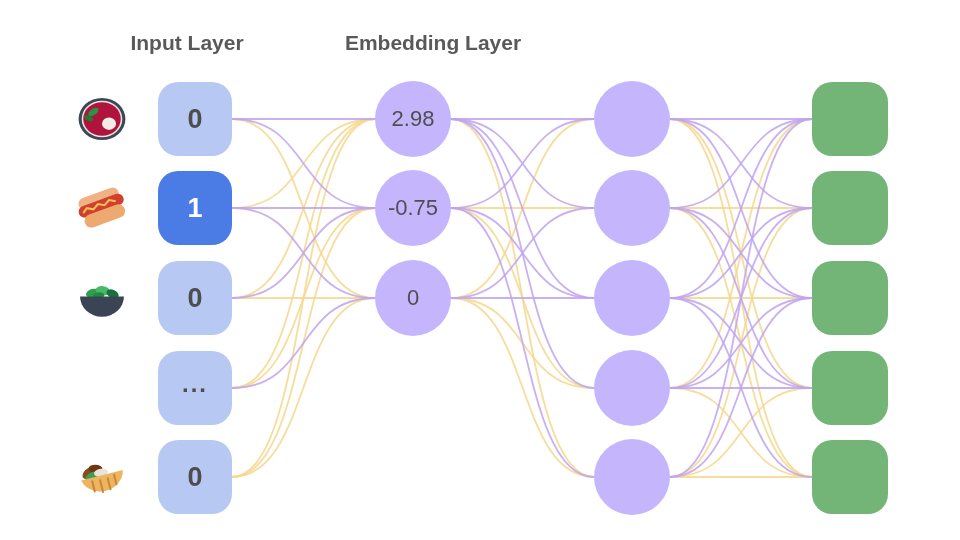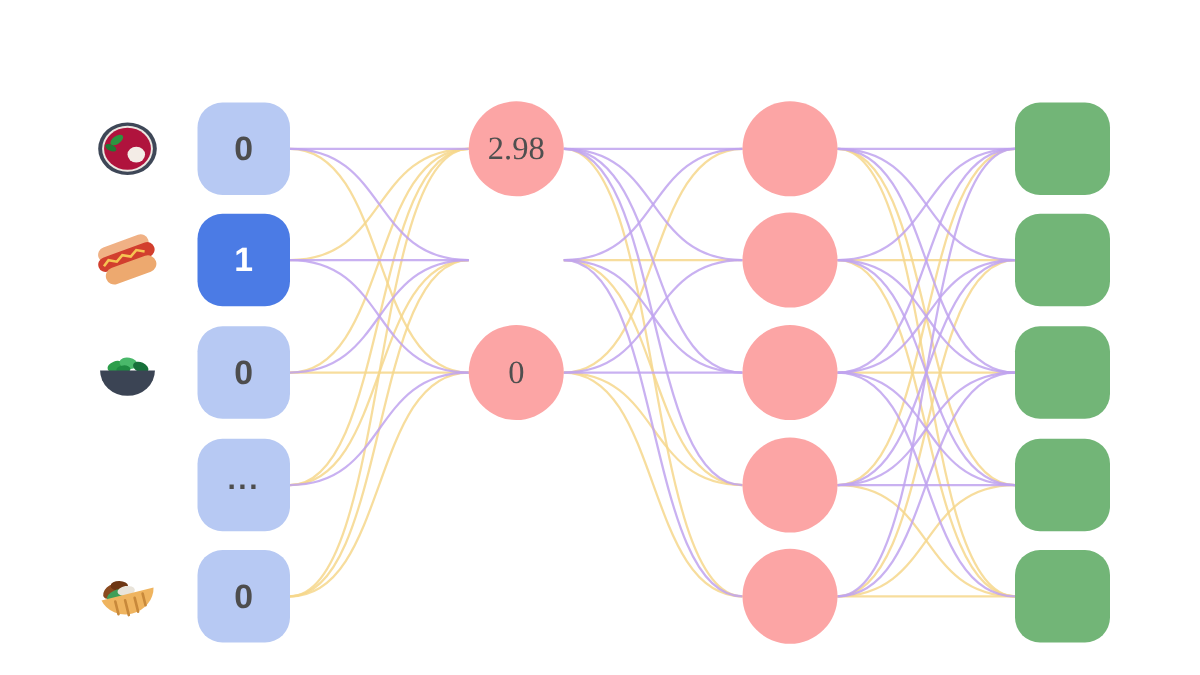--- a/index.html
+++ b/index.html
@@ -19,21 +19,21 @@
   .r1 { top:119px; } .r2 { top:208px; } .r3 { top:298px; }
   .r4 { top:388px; } .r5 { top:477px; }
   .input-box {
     left:158px; width:74px; height:74px; border-radius:20px;
     background:#b7c9f3; color:#4d4d4d; font-weight:bold; font-size:27px;
   }
   .input-box.active { background:#4b7be5; color:#ffffff; }
   .input-box .dots { letter-spacing:2px; font-size:24px; position:relative; top:-4px; }
   .circle {
     width:76px; height:76px; border-radius:50%;
-    background:#fca5a5; color:#4f4f4f; font-size:26px;font-family:Liberation Serif, serif;
+    background:#c4b5fd; color:#4f4f4f; font-size:22px;
   }
   .col-emb { left:375px; }
   .col-hid { left:594px; }
   .out-box {
     left:812px; width:76px; height:74px; border-radius:20px; background:#72b577;
   }
   .food-icon { left:70px; width:64px; height:62px; }
 </style>
 </head>
 <body>
@@ -91,20 +91,22 @@
       <path d="M670 298 C 748.1 298, 733.9 208, 812 208" fill="none" stroke="#c0a3ee" stroke-width="1.8" stroke-opacity="0.85"></path>
       <path d="M670 298 C 748.1 298, 733.9 388, 812 388" fill="none" stroke="#c0a3ee" stroke-width="1.8" stroke-opacity="0.85"></path>
       <path d="M670 298 C 748.1 298, 733.9 477, 812 477" fill="none" stroke="#c0a3ee" stroke-width="1.8" stroke-opacity="0.85"></path>
       <path d="M670 388 C 748.1 388, 733.9 208, 812 208" fill="none" stroke="#c0a3ee" stroke-width="1.8" stroke-opacity="0.85"></path>
       <path d="M670 388 C 748.1 388, 733.9 298, 812 298" fill="none" stroke="#c0a3ee" stroke-width="1.8" stroke-opacity="0.85"></path>
       <path d="M670 388 C 748.1 388, 733.9 388, 812 388" fill="none" stroke="#c0a3ee" stroke-width="1.8" stroke-opacity="0.85"></path>
       <path d="M670 477 C 748.1 477, 733.9 119, 812 119" fill="none" stroke="#c0a3ee" stroke-width="1.8" stroke-opacity="0.85"></path>
       <path d="M670 477 C 748.1 477, 733.9 298, 812 298" fill="none" stroke="#c0a3ee" stroke-width="1.8" stroke-opacity="0.85"></path>
     </svg>
 
+  <div class="layer-title" style="left:187px">Input Layer</div>
+  <div class="layer-title" style="left:433px">Embedding Layer</div>
 
   <div class="node food-icon r1">
     <svg viewBox="0 0 64 64" width="58" height="50">
       <ellipse cx="32" cy="32" rx="30" ry="27" fill="#3e4757"></ellipse>
       <ellipse cx="32" cy="32" rx="26" ry="23.5" fill="#ece7e2"></ellipse>
       <ellipse cx="32" cy="32" rx="24" ry="21.5" fill="#b0133d"></ellipse>
       <ellipse cx="41" cy="38" rx="9" ry="8" fill="#f3ece6"></ellipse>
       <ellipse cx="21" cy="23" rx="7.5" ry="4" fill="#2c9440" transform="rotate(-35 21 23)"></ellipse>
       <ellipse cx="15" cy="31" rx="6" ry="3.2" fill="#1f7a33" transform="rotate(25 15 31)"></ellipse>
     </svg>
@@ -153,20 +155,23 @@
   <div class="node input-box r4">
     <span class="dots">...</span>
   </div>
   <div class="node input-box r5">
     <span>0</span>
   </div>
 
   <div class="node circle col-emb r1">
     <span>2.98</span>
   </div>
+  <div class="node circle col-emb r2">
+    <span>-0.75</span>
+  </div>
   <div class="node circle col-emb r3">
     <span>0</span>
   </div>
 
   <div class="node circle col-hid r1"></div>
   <div class="node circle col-hid r2"></div>
   <div class="node circle col-hid r3"></div>
   <div class="node circle col-hid r4"></div>
   <div class="node circle col-hid r5"></div>
 

